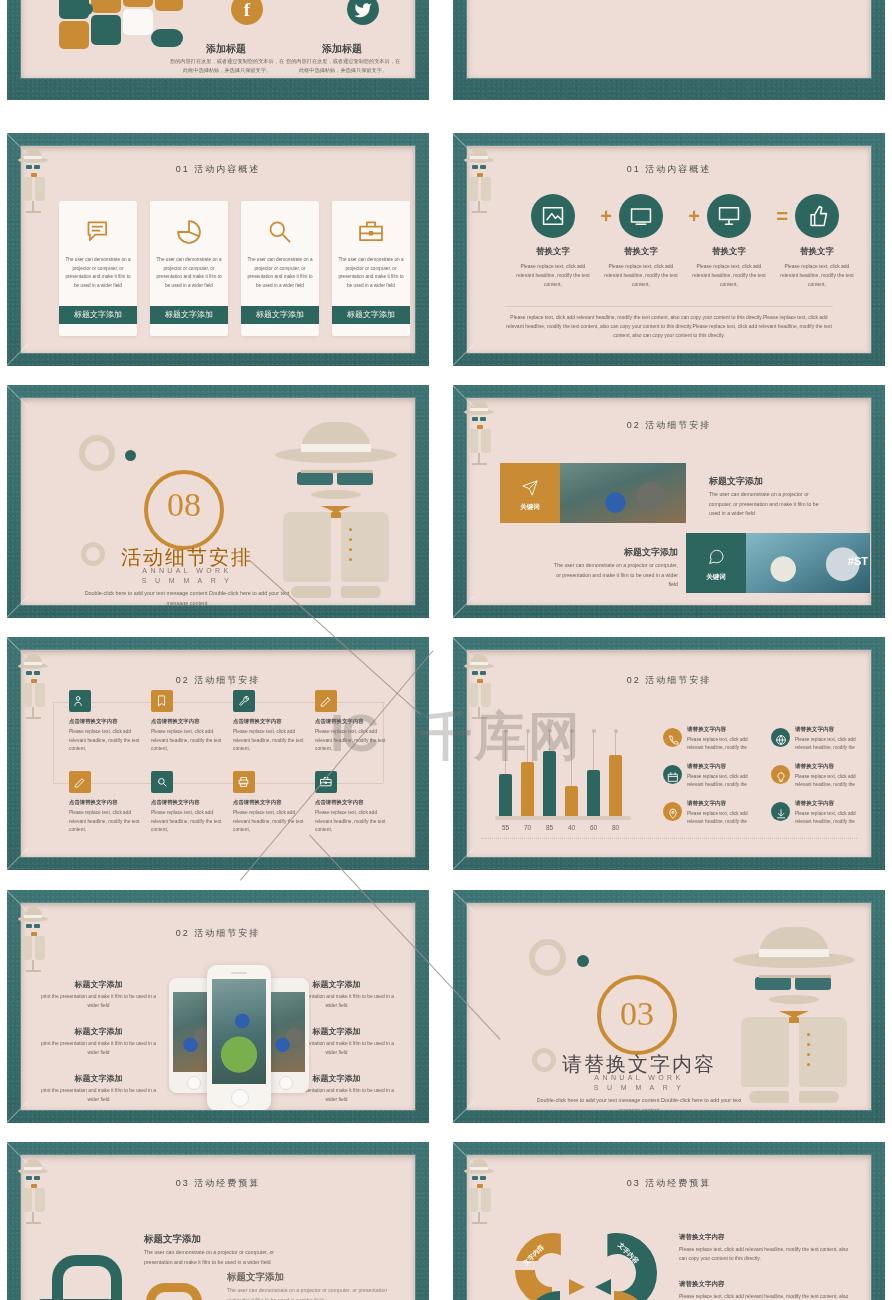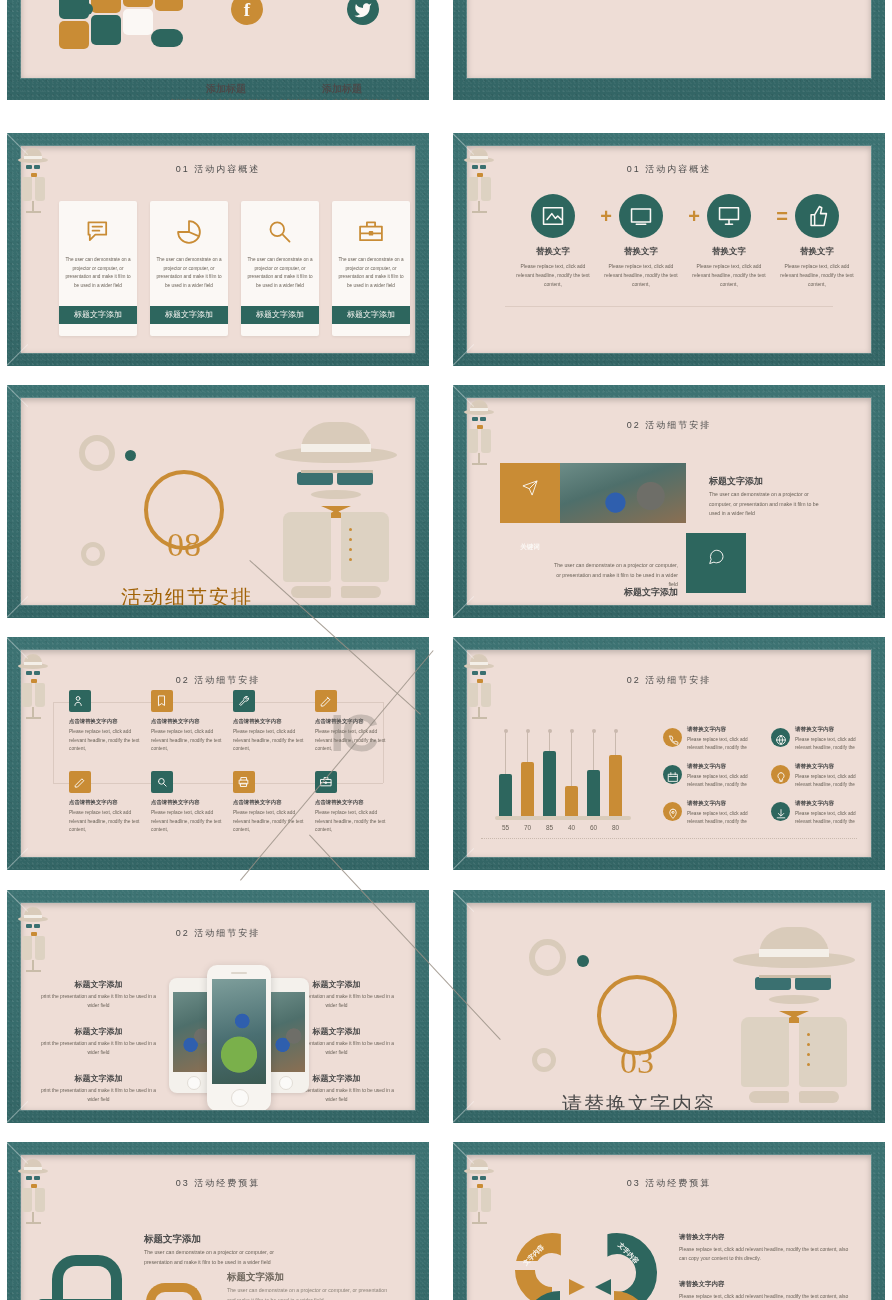--- a/index.html
+++ b/index.html
@@ -47,21 +47,21 @@
   .mn-band{position:absolute;background:#f4efe8;}
   .mn-glass{position:absolute;background:#3a7070;border-radius:1px;}
   .mn-vest{position:absolute;background:#ddd2c2;}
   .mn-bow{position:absolute;background:#c98c35;}
   .mn-pole{position:absolute;background:#c9bca9;}
 
   
   .circ{position:absolute;border-radius:50%;}
   .rnd{position:absolute;}
   .txt{position:absolute;}
-  .ctr{text-align:center;margin-top:40px;}
+  .ctr{text-align:center;}
 
   .watermark{position:absolute;pointer-events:none;}
   .wm-line{position:absolute;background:#9a9186;height:1px;transform-origin:0 0;opacity:.85;}
   .wm-glyph{
     position:absolute;color:rgba(120,116,110,.33);font-weight:700;
     font-family:"Liberation Sans",sans-serif;
   }
 
   
   .photoA{background:
@@ -315,20 +315,23 @@
     </div>
     <div class="rnd photoA" style="left:93px;top:65px;width:126px;height:60px;"></div>
     <div class="txt" style="left:242px;top:77px;font-size:9px;color:#4a4a4a;font-weight:700;">标题文字添加</div>
     <div class="txt" style="left:242px;top:92px;width:118px;font-size:5.2px;line-height:9.5px;color:#6b6359;">The user can demonstrate on a projector or computer, or presentation and make it film to be used in a wider field</div>
 
     <div class="rnd" style="left:219px;top:135px;width:60px;height:60px;background:#2d665e;">
       <svg width="60" height="34" viewBox="0 0 24 24" style="position:absolute;left:0;top:8px;">
         <path fill="none" stroke="#fbf8f5" stroke-width="1.3" transform="translate(6,5) scale(0.52)" d="M21 11.5a8.38 8.38 0 0 1-.9 3.8 8.5 8.5 0 0 1-7.6 4.7 8.38 8.38 0 0 1-3.8-.9L3 21l1.9-5.7a8.38 8.38 0 0 1-.9-3.8 8.5 8.5 0 0 1 4.7-7.6 8.38 8.38 0 0 1 3.8-.9h.5a8.48 8.48 0 0 1 8 8v.5z"></path>
       </svg>
       <div class="txt ctr" style="left:0;top:40px;width:60px;font-size:6.5px;color:#fbf8f5;font-weight:700;">关键词</div>
+    </div>
+    <div class="rnd photoB" style="left:279px;top:135px;width:124px;height:60px;">
+      <div class="txt" style="right:2px;top:22px;font-size:11px;color:#ffffff;font-weight:700;">#ST</div>
     </div>
     <div class="txt ctr" style="left:85px;top:148px;width:126px;text-align:right;font-size:9px;color:#4a4a4a;font-weight:700;">标题文字添加</div>
     <div class="txt" style="left:85px;top:163px;width:126px;text-align:right;font-size:5.2px;line-height:9.5px;color:#6b6359;">The user can demonstrate on a projector or computer, or presentation and make it film to be used in a wider field</div>
   </div>
   <div class="mannequin" style="left:10px;top:12px;width:34px;height:70px;">
     <div class="mn-brim" style="left:1px;top:12px;width:30px;height:6px;"></div>
     <div class="mn-hat" style="left:7px;top:3px;width:18px;height:12px;"></div>
     <div class="mn-band" style="left:7px;top:11px;width:18px;height:3px;"></div>
     <div class="mn-glass" style="left:9px;top:20px;width:6px;height:4px;"></div>
     <div class="mn-glass" style="left:17px;top:20px;width:6px;height:4px;"></div>
@@ -625,21 +628,21 @@
   </div>
 </div>
 
 <div class="slide" style="left:453px;top:890px;width:432px;height:233px;">
   <div class="felt"></div>
   <div class="inner" style="left:14px;top:13px;right:14px;bottom:13px;">
     <div class="circ" style="left:62px;top:36px;width:25px;height:25px;border:6px solid #d9cbba;"></div>
     <div class="circ" style="left:110px;top:52px;width:12px;height:12px;background:#2d665e;"></div>
     <div class="circ" style="left:65px;top:145px;width:14px;height:14px;border:5px solid #d9cbba;"></div>
     <div class="circ" style="left:130px;top:72px;width:72px;height:72px;border:4px solid #c98c35;"></div>
-    <div class="txt ctr" style="left:130px;top:100px;width:80px;font-size:34px;color:#c98c35;font-family:'Liberation Serif',serif;">03</div>
+    <div class="txt ctr" style="left:130px;top:92px;width:80px;font-size:34px;color:#c98c35;font-family:'Liberation Serif',serif;">03</div>
     <div class="txt ctr" style="left:88px;top:148px;width:168px;font-size:20px;color:#4a4a4a;letter-spacing:2px;">请替换文字内容</div>
     <div class="txt ctr" style="left:88px;top:171px;width:168px;font-size:7px;color:#7d766c;letter-spacing:3.4px;">ANNUAL   WORK</div>
     <div class="txt ctr" style="left:88px;top:181px;width:168px;font-size:7px;color:#7d766c;letter-spacing:3.4px;">S U M M A R Y</div>
     <div class="txt ctr" style="left:68px;top:192px;width:208px;font-size:5.4px;line-height:10px;color:#6b6359;">Double-click here to add your text message content Double-click here to add your text message content</div>
 
     <div style="position:absolute;left:262px;top:22px;width:130px;height:178px;">
       <div class="rnd" style="left:4px;top:27px;width:122px;height:16px;background:#d9cbba;border-radius:50%;"></div>
       <div class="rnd" style="left:30px;top:2px;width:70px;height:34px;background:#d9cbba;border-radius:28px 28px 6px 6px;"></div>
       <div class="rnd" style="left:30px;top:24px;width:70px;height:8px;background:#f4efe8;"></div>
       <div class="rnd" style="left:26px;top:52px;width:36px;height:13px;background:#3a7070;border-radius:3px;"></div>
@@ -747,15 +750,16 @@
     <i style="left:0;top:0;width:30px;transform:rotate(45deg);"></i>
 
   </div>
 </div>
 
 <div class="watermark" style="inset:0;border-radius:29px;">
   <div class="wm-line" style="left:250px;top:560px;width:230px;transform:rotate(42deg);"></div>
   <div class="wm-line" style="left:240px;top:880px;width:300px;transform:rotate(-50deg);"></div>
   <div class="wm-line" style="left:500px;top:1040px;width:280px;transform:rotate(-133deg);"></div>
   <div class="wm-glyph" style="left:330px;top:703px;font-size:52px;letter-spacing:-3px;">IC</div>
+  <div class="wm-glyph" style="left:420px;top:702px;font-size:52px;letter-spacing:2px;">千库网</div>
 </div>
 
 </div>
 
 </body></html>

